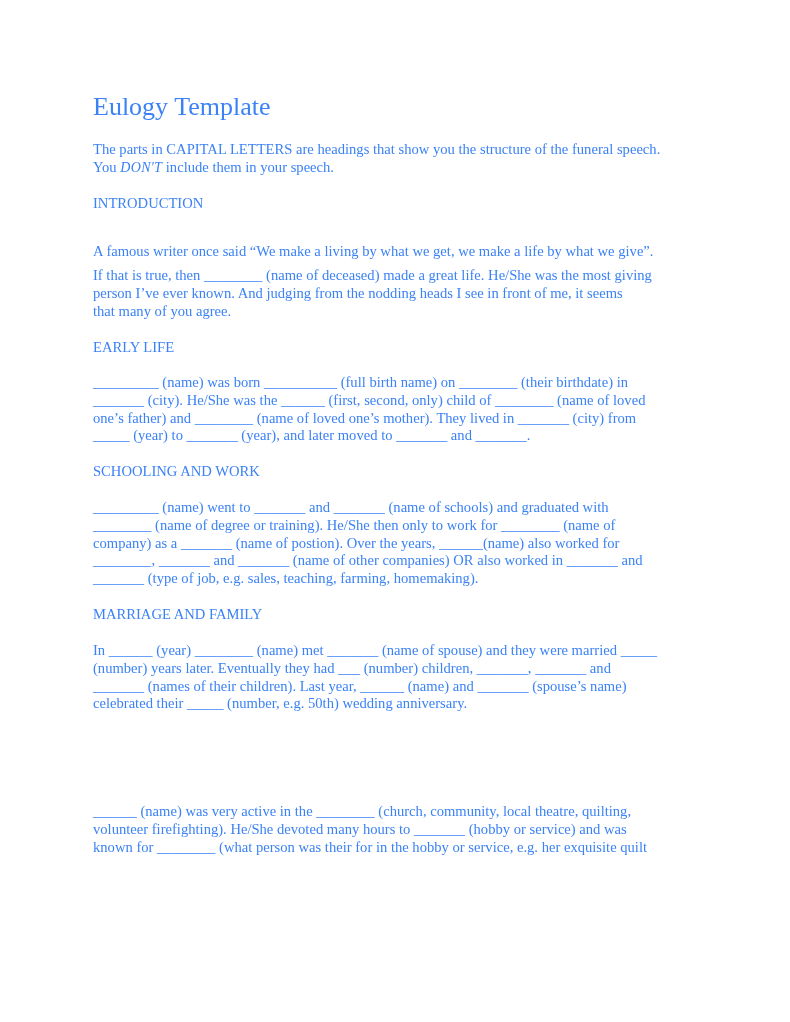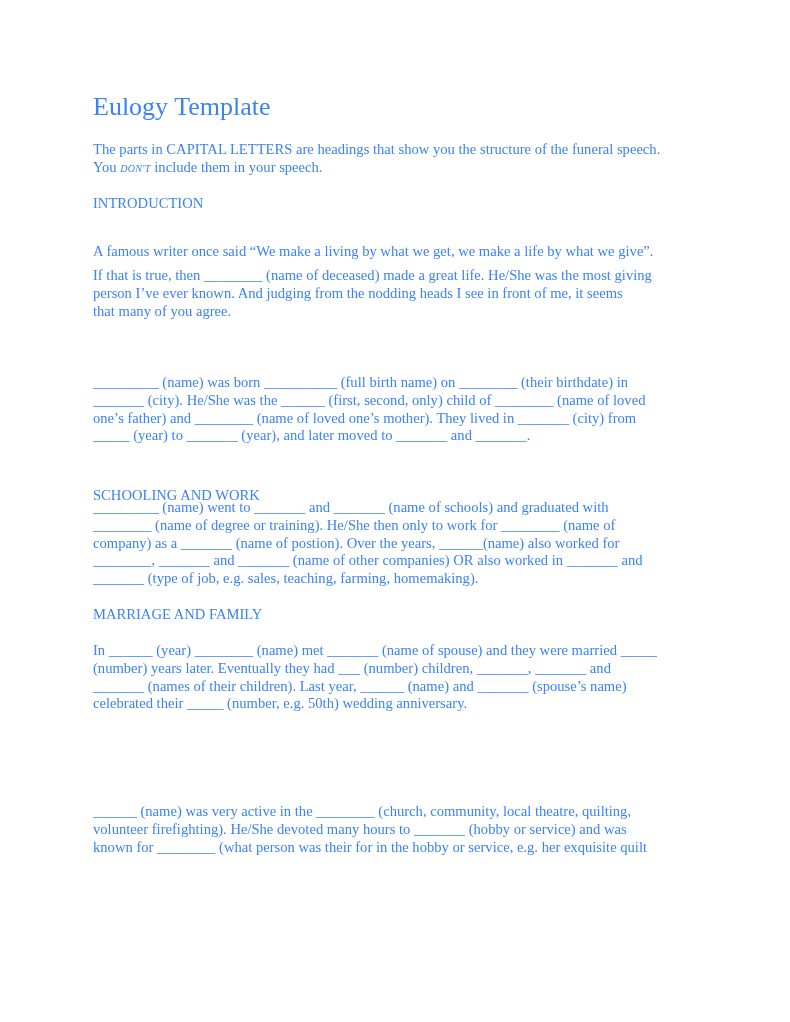--- a/index.html
+++ b/index.html
@@ -10,21 +10,21 @@
   }
   .title {
     position: absolute; left: 93px; top: 91px;
     font-size: 26px; line-height: 32px; white-space: nowrap;
   }
   .block {
     position: absolute; left: 93px; width: 620px;
     font-size: 14.6px; line-height: 17.8px;
   }
   .line { white-space: nowrap; display: block; }
-  .sc { font-size: 10px; font-style: italic; letter-spacing: 0.3px; }
+  .sc { font-size: 14px; font-style: italic; letter-spacing: 0.3px; }
 </style>
 </head>
 <body>
 
 <div class="page">
 
   <div class="title">Eulogy Template</div>
 
   <div class="block" style="top:141px;">
     <span class="line">The parts in CAPITAL LETTERS are headings that show you the structure of the funeral speech.</span>
@@ -36,28 +36,31 @@
   </div>
   <div class="block" style="top:231px;margin-top:12px;">
     <span class="line">A famous writer once said “We make a living by what we get, we make a life by what we give”.</span>
   </div>
   <div class="block" style="top:267px;">
     <span class="line">If that is true, then ________ (name of deceased) made a great life. He/She was the most giving</span>
     <span class="line">person I’ve ever known. And judging from the nodding heads I see in front of me, it seems</span>
     <span class="line">that many of you agree.</span>
   </div>
 
+  <div class="block" style="top:339px;">
+    <span class="line">EARLY LIFE</span>
+  </div>
   <div class="block" style="top:374px;">
     <span class="line">_________ (name) was born __________ (full birth name) on ________ (their birthdate) in</span>
     <span class="line">_______ (city). He/She was the ______ (first, second, only) child of ________ (name of loved</span>
     <span class="line">one’s father) and ________ (name of loved one’s mother). They lived in _______ (city) from</span>
     <span class="line">_____ (year) to _______ (year), and later moved to _______ and _______.</span>
   </div>
 
-  <div class="block" style="top:463px;margin-top:24px;">
+  <div class="block" style="top:463px;">
     <span class="line">SCHOOLING AND WORK</span>
   </div>
   <div class="block" style="top:499px;">
     <span class="line">_________ (name) went to _______ and _______ (name of schools) and graduated with</span>
     <span class="line">________ (name of degree or training). He/She then only to work for ________ (name of</span>
     <span class="line">company) as a _______ (name of postion). Over the years, ______(name) also worked for</span>
     <span class="line">________, _______ and _______ (name of other companies) OR also worked in _______ and</span>
     <span class="line">_______ (type of job, e.g. sales, teaching, farming, homemaking).</span>
   </div>
 

